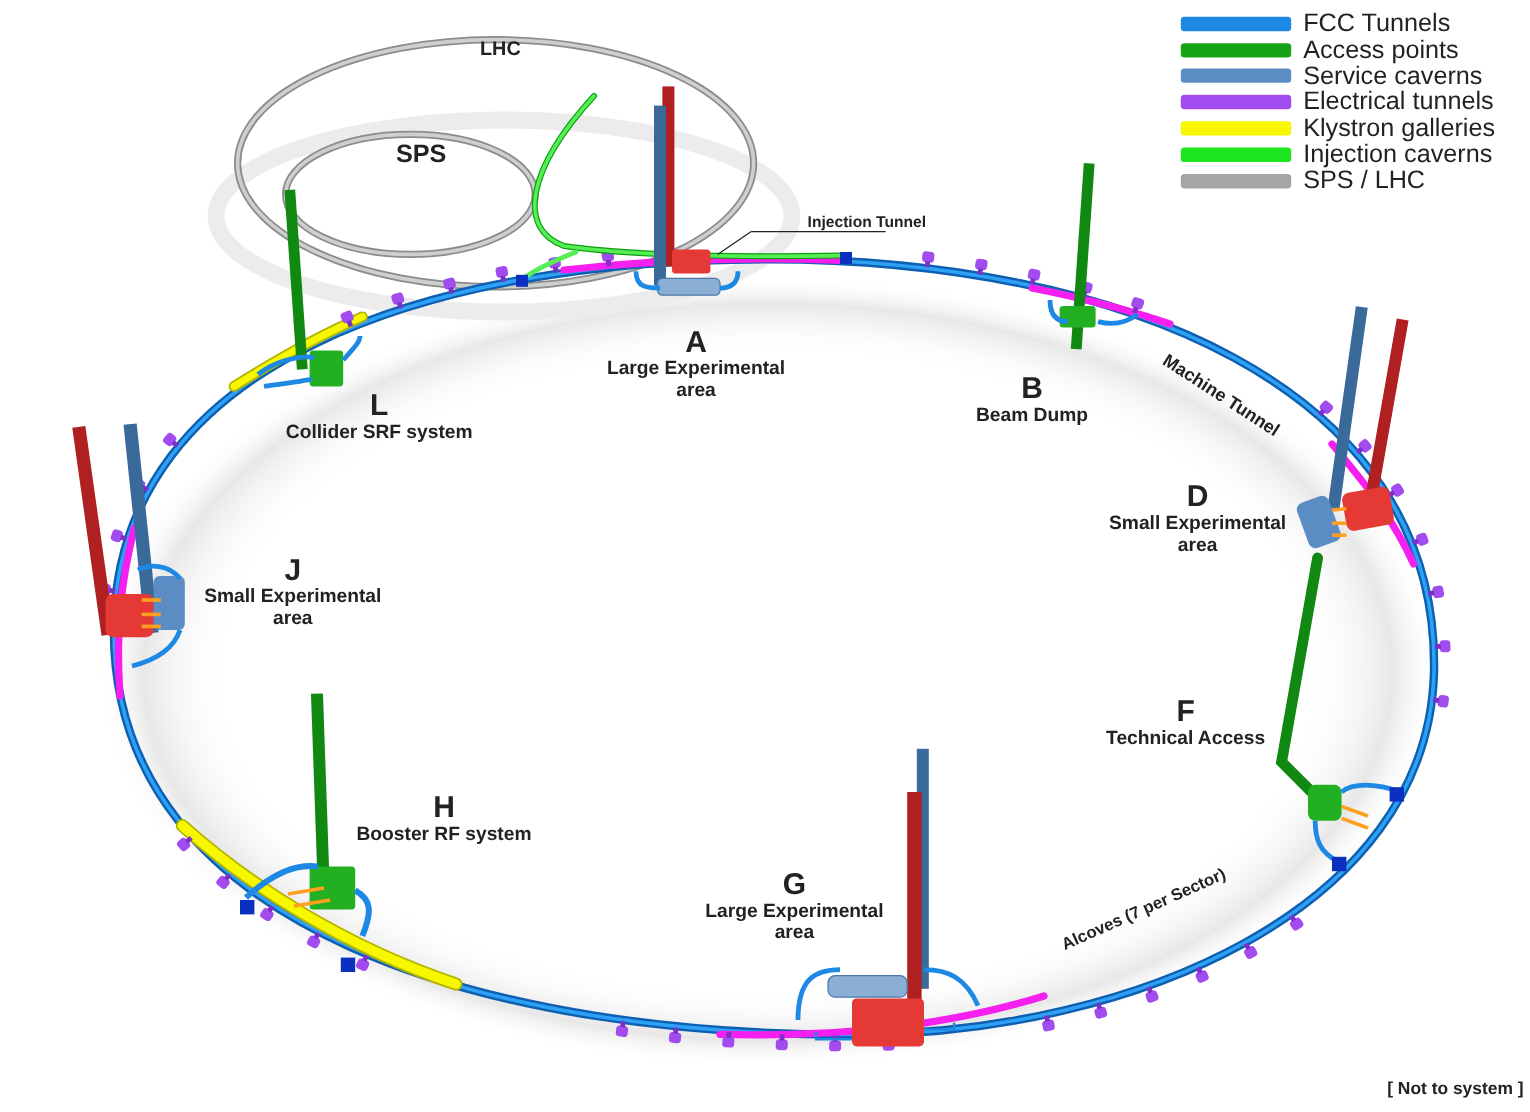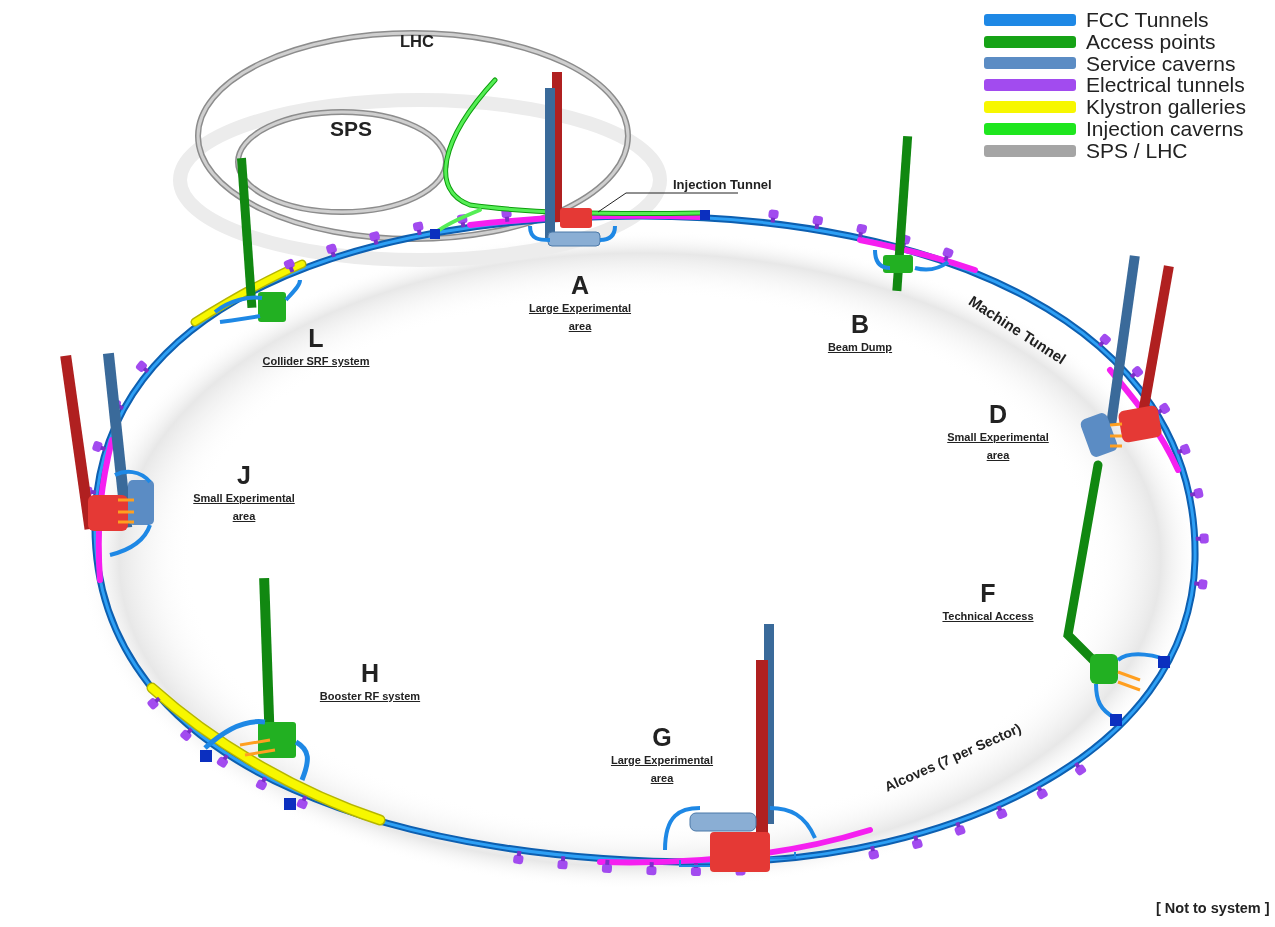--- a/index.html
+++ b/index.html
@@ -4,21 +4,21 @@
 <style>
   html,body{margin:0;padding:0;background:#ffffff;}
   body{width:1275px;height:927px;position:relative;overflow:hidden;font-family:"Liberation Sans",sans-serif;color:#1e1e1e;}
   #scene{position:absolute;left:0;top:0;width:1275px;height:927px;}
   .legend{position:absolute;left:984px;top:9px;}
   .legend-row{display:flex;align-items:center;height:21.8px;}
   .legend-swatch{width:92px;height:12px;border-radius:3px;margin-right:10px;}
   .legend-label{font-weight:normal;font-size:21px;color:#222;white-space:nowrap;}
   .lbl{position:absolute;text-align:center;font-weight:bold;color:#222;white-space:nowrap;}
   .lbl .letter{display:block;font-size:25px;line-height:27px;}
-  .lbl .desc{display:block;font-size:11px;line-height:18px;text-decoration:underline;}
+  .lbl .desc{display:block;font-size:16px;line-height:18px;}
   .free{position:absolute;font-weight:bold;color:#222;white-space:nowrap;}
 </style>
 </head>
 <body>
 
 <svg id="scene" viewBox="0 0 1275 927" xmlns="http://www.w3.org/2000/svg">
   <defs>
     <radialGradient id="shadowGrad" cx="50%" cy="50%" r="50%">
       <stop offset="80%" stop-color="#ffffff" stop-opacity="0"></stop>
       <stop offset="93%" stop-color="#d8d8d8" stop-opacity="0.6"></stop>

